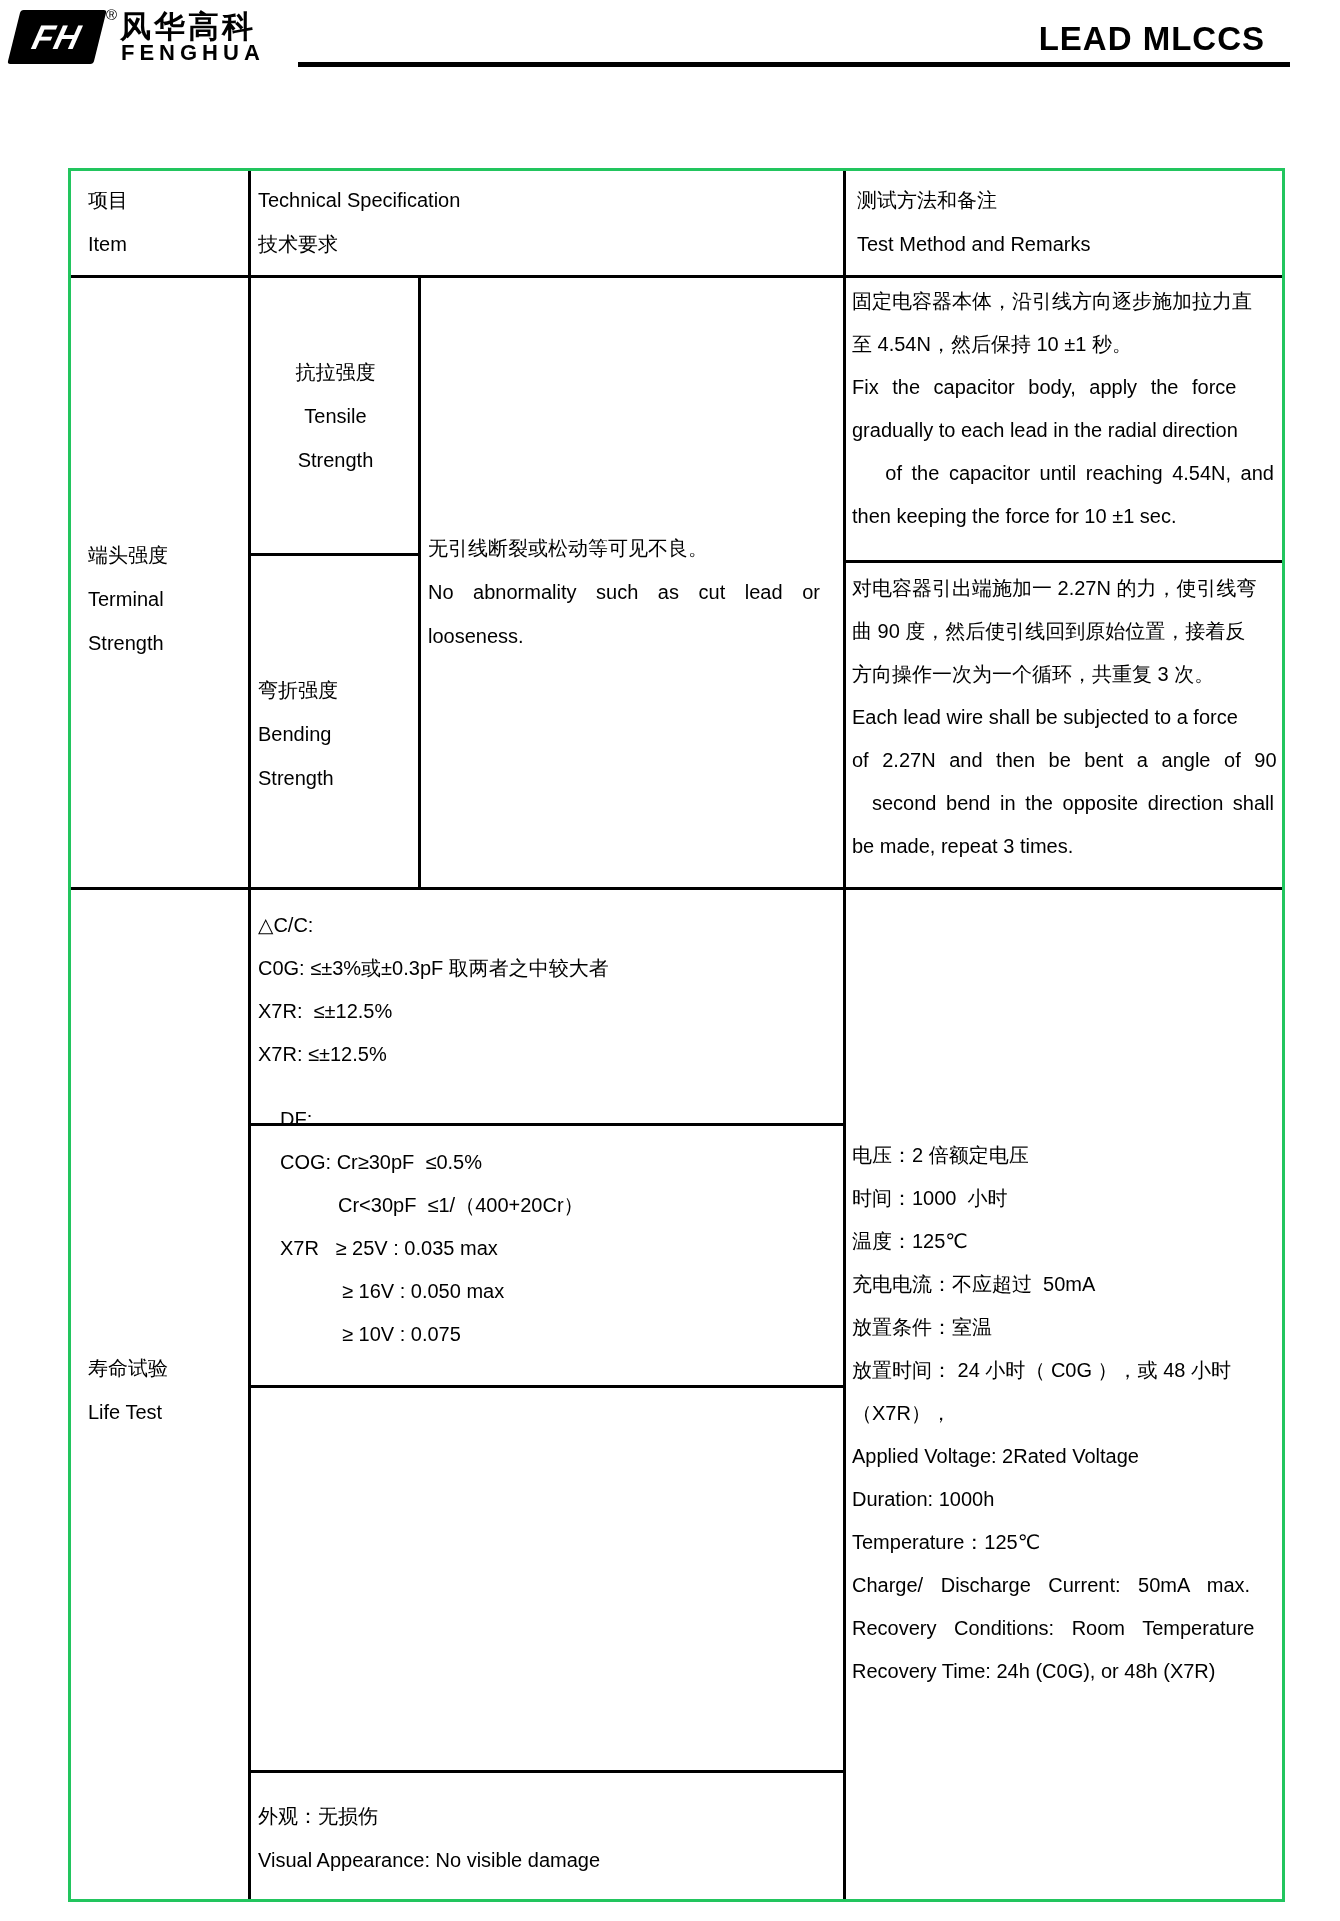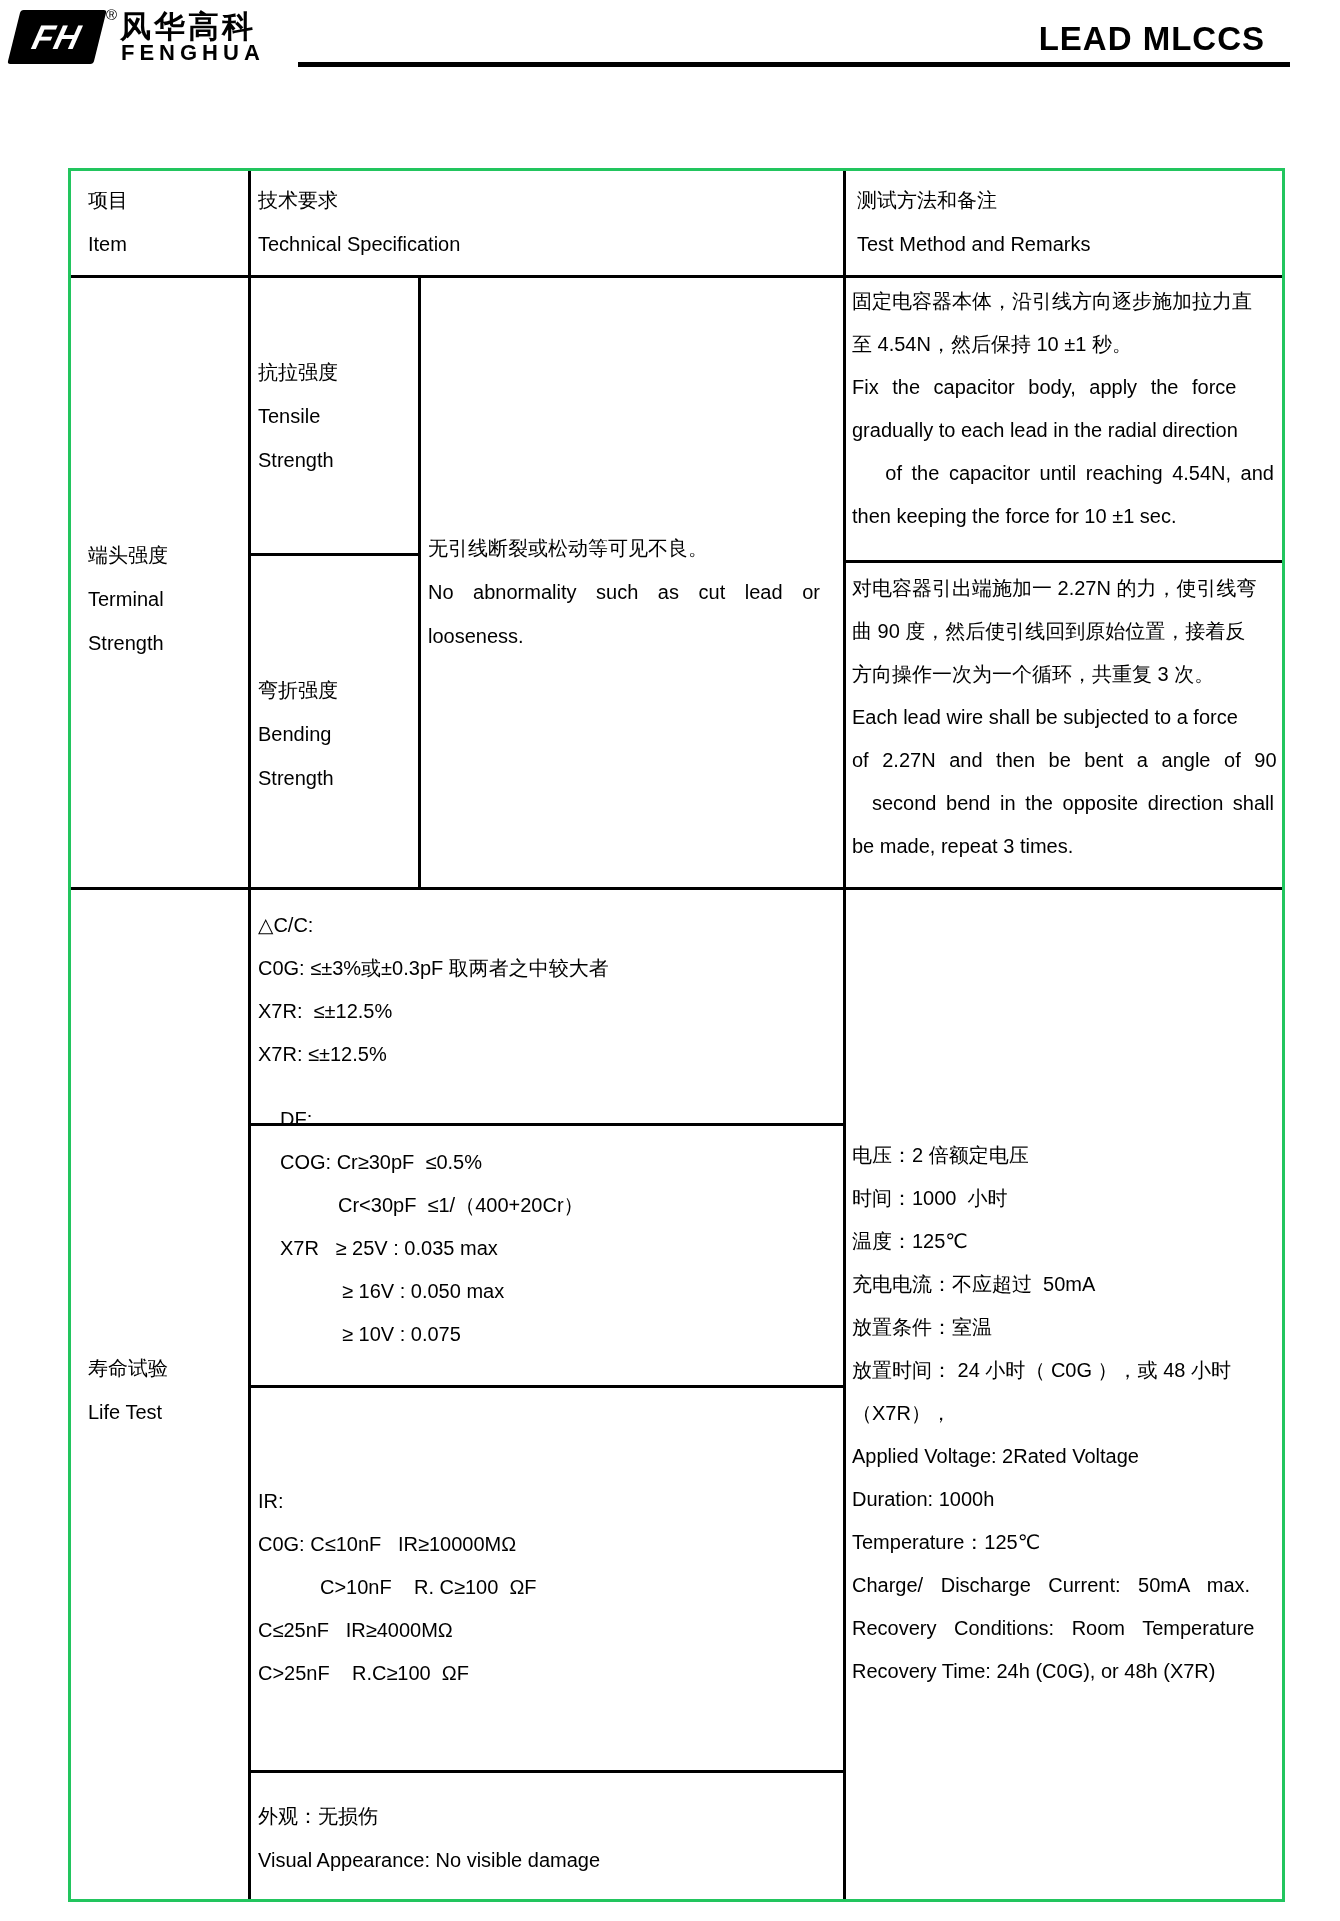--- a/index.html
+++ b/index.html
@@ -52,35 +52,35 @@
     <div class="hl" style="left:772px;top:389px;width:439px;"></div>
     <div class="hl" style="left:177px;top:952px;width:595px;"></div>
     <div class="hl" style="left:177px;top:1214px;width:595px;"></div>
     <div class="hl" style="left:177px;top:1599px;width:595px;"></div>
 
     <div class="cell lh44" style="left:17px;top:7px;width:150px;">
       <div class="ln">项目</div>
       <div class="ln">Item</div>
     </div>
     <div class="cell lh44" style="left:187px;top:7px;width:560px;">
+      <div class="ln">Technical Specification</div>
       <div class="ln">技术要求</div>
-      <div class="ln">Technical Specification</div>
     </div>
     <div class="cell lh44" style="left:786px;top:7px;width:420px;">
       <div class="ln">测试方法和备注</div>
       <div class="ln">Test Method and Remarks</div>
     </div>
 
     <div class="cell lh44" style="left:17px;top:362px;width:155px;">
       <div class="ln">端头强度</div>
       <div class="ln">Terminal</div>
       <div class="ln">Strength</div>
     </div>
 
-    <div class="cell lh44" style="left:187px;top:179px;width:155px;">
+    <div class="cell lh44" style="left:187px;top:179px;width:155px;text-align:center;">
       <div class="ln">抗拉强度</div>
       <div class="ln">Tensile</div>
       <div class="ln">Strength</div>
     </div>
 
     <div class="cell lh44" style="left:187px;top:497px;width:155px;">
       <div class="ln">弯折强度</div>
       <div class="ln">Bending</div>
       <div class="ln">Strength</div>
     </div>
@@ -124,27 +124,20 @@
 
     <div class="cell" style="left:187px;top:927px;width:570px;margin-left:22px;">
       <div class="ln">DF:</div>
       <div class="ln">COG: Cr≥30pF  ≤0.5%</div>
       <div class="ln ind58">Cr&lt;30pF  ≤1/（400+20Cr）</div>
       <div class="ln">X7R   ≥ 25V : 0.035 max</div>
       <div class="ln ind62">≥ 16V : 0.050 max</div>
       <div class="ln ind62">≥ 10V : 0.075</div>
     </div>
 
-    <div class="cell" style="left:187px;top:1309px;width:570px;">
-      <div class="ln">IR:</div>
-      <div class="ln">C0G: C≤10nF   IR≥10000MΩ</div>
-      <div class="ln ind62">C&gt;10nF    R. C≥100  ΩF</div>
-      <div class="ln">C≤25nF   IR≥4000MΩ</div>
-      <div class="ln">C&gt;25nF    R.C≥100  ΩF</div>
-    </div>
 
     <div class="cell lh44" style="left:187px;top:1623px;width:570px;">
       <div class="ln">外观：无损伤</div>
       <div class="ln">Visual Appearance: No visible damage</div>
     </div>
 
     <div class="cell" style="left:781px;top:963px;width:422px;">
       <div class="ln">电压：2 倍额定电压</div>
       <div class="ln">时间：1000  小时</div>
       <div class="ln">温度：125℃</div>

